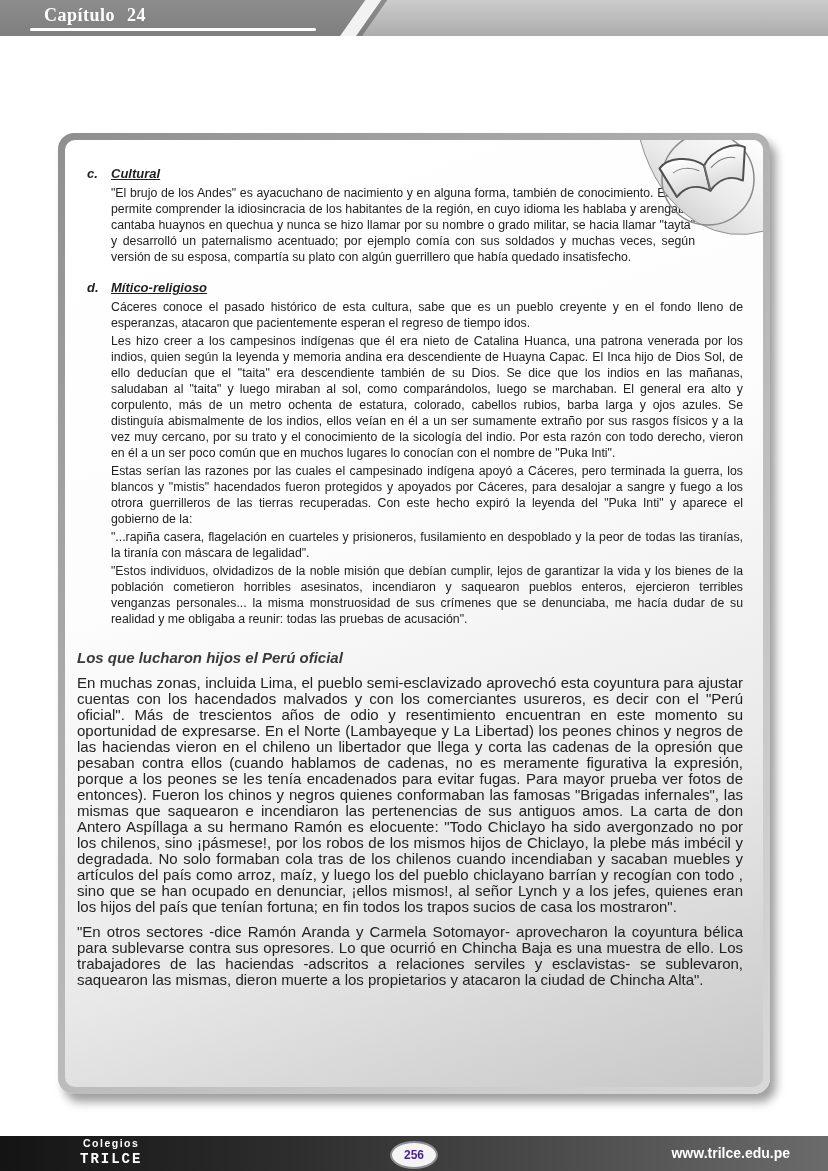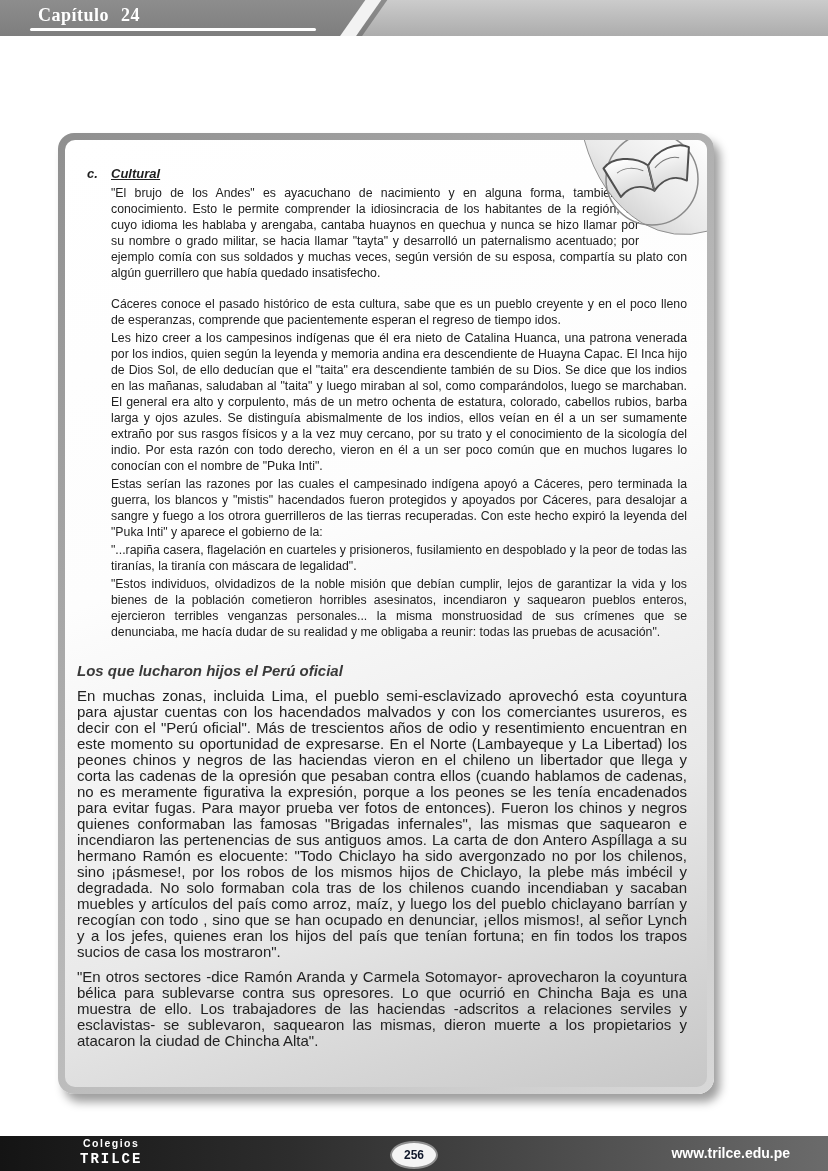--- a/index.html
+++ b/index.html
@@ -18,32 +18,32 @@
   .header-slash {
     position:absolute; top:-4px; left:352px; width:16px; height:46px;
     background:#f2f2f2; transform:skewX(-35deg);
   }
   .header-light {
     position:absolute; top:-4px; left:374px; width:640px; height:46px;
     background:linear-gradient(180deg,#cfcfcf 0%,#a7a7a7 100%);
     transform:skewX(-35deg);
   }
   .header-title {
-    position:absolute; left:38px; top:5px;
+    position:absolute; left:44px; top:5px;
     font-family:"Liberation Serif", serif; font-weight:bold;
     font-size:18px; color:#ffffff; word-spacing:7px; letter-spacing:0.5px;
   }
   .header-rule {
     position:absolute; left:30px; top:28px; width:286px; height:3px;
     background:#ffffff; border-radius:2px;
   }
 
   
   .page-box {
-    position:absolute; left:58px; top:133px; width:656px; height:961px;
+    position:absolute; left:58px; top:133px; width:712px; height:961px;
     box-sizing:border-box; padding:7px; border-radius:16px;
     background:linear-gradient(135deg,#8f8f8f 0%,#b3b3b3 45%,#d8d8d8 100%);
     box-shadow:6px 8px 10px rgba(0,0,0,0.38);
   }
   .page-inner {
     width:100%; height:100%; box-sizing:border-box; border-radius:10px;
     background:linear-gradient(160deg,#ffffff 0%,#fdfdfd 40%,#e9e9e9 72%,#c7c7c7 100%);
     overflow:hidden; position:relative;
     padding:26px 20px 0 12px;
   }
@@ -84,21 +84,21 @@
   .brand-line1 { font-size:10.5px; font-weight:bold; letter-spacing:1.5px; line-height:11px; }
   .brand-line2 {
     font-family:Liberation Mono, monospace; font-weight:bold;
     font-size:14px; letter-spacing:2px; line-height:20px;
   }
   .page-oval {
     position:absolute; left:50%; top:5px; transform:translateX(-50%);
     width:44px; height:24px; border-radius:50%;
     background:#f4f4f4; border:2px solid #8f8f8f;
     display:flex; align-items:center; justify-content:center;
-    font-size:12px; font-weight:bold; color:#0f172a;
+    font-size:12px; font-weight:bold; color:#4c1d95;
   }
   .website {
     position:absolute; right:38px; top:9px;
     color:#ffffff; font-size:14px; font-weight:bold;
   }
 </style>
 </head>
 <body>
 
 <div class="header">
@@ -142,22 +142,25 @@
       <div class="sec-head">
         <span class="letter">c.</span><span class="sec-title">Cultural</span>
       </div>
       <div class="sec-body">
         <span class="book-spacer"></span>
         <p>"El brujo de los Andes" es ayacuchano de nacimiento y en alguna forma, también de conocimiento. Esto le permite comprender la idiosincracia de los habitantes de la región, en cuyo idioma les hablaba y arengaba, cantaba huaynos en quechua y nunca se hizo llamar por su nombre o grado militar, se hacia llamar "tayta" y desarrolló un paternalismo acentuado; por ejemplo comía con sus soldados y muchas veces, según versión de su esposa, compartía su plato con algún guerrillero que había quedado insatisfecho.</p>
       </div>
     </div>
 
     <div class="section">
+      <div class="sec-head">
+        <span class="letter">d.</span><span class="sec-title">Mítico-religioso</span>
+      </div>
       <div class="sec-body">
-        <p>Cáceres conoce el pasado histórico de esta cultura, sabe que es un pueblo creyente y en el poco lleno de esperanzas, comprende que pacientemente esperan el regreso de tiempo idos.</p>
+        <p>Cáceres conoce el pasado histórico de esta cultura, sabe que es un pueblo creyente y en el fondo lleno de esperanzas, atacaron que pacientemente esperan el regreso de tiempo idos.</p>
         <p>Les hizo creer a los campesinos indígenas que él era nieto de Catalina Huanca, una patrona venerada por los indios, quien según la leyenda y memoria andina era descendiente de Huayna Capac. El Inca hijo de Dios Sol, de ello deducían que el "taita" era descendiente también de su Dios. Se dice que los indios en las mañanas, saludaban al "taita" y luego miraban al sol, como comparándolos, luego se marchaban. El general era alto y corpulento, más de un metro ochenta de estatura, colorado, cabellos rubios, barba larga y ojos azules. Se distinguía abismalmente de los indios, ellos veían en él a un ser sumamente extraño por sus rasgos físicos y a la vez muy cercano, por su trato y el conocimiento de la sicología del indio. Por esta razón con todo derecho, vieron en él a un ser poco común que en muchos lugares lo conocían con el nombre de "Puka Inti".</p>
         <p>Estas serían las razones por las cuales el campesinado indígena apoyó a Cáceres, pero terminada la guerra, los blancos y "mistis" hacendados fueron protegidos y apoyados por Cáceres, para desalojar a sangre y fuego a los otrora guerrilleros de las tierras recuperadas. Con este hecho expiró la leyenda del "Puka Inti" y aparece el gobierno de la:</p>
         <p>"...rapiña casera, flagelación en cuarteles y prisioneros, fusilamiento en despoblado y la peor de todas las tiranías, la tiranía con máscara de legalidad".</p>
         <p>"Estos individuos, olvidadizos de la noble misión que debían cumplir, lejos de garantizar la vida y los bienes de la población cometieron horribles asesinatos, incendiaron y saquearon pueblos enteros, ejercieron terribles venganzas personales... la misma monstruosidad de sus crímenes que se denunciaba, me hacía dudar de su realidad y me obligaba a reunir: todas las pruebas de acusación".</p>
       </div>
     </div>
 
     <div class="subsection">
       <div class="subsection-title">Los que lucharon hijos el Perú oficial</div>
       <p>En muchas zonas, incluida Lima, el pueblo semi-esclavizado aprovechó esta coyuntura para ajustar cuentas con los hacendados malvados y con los comerciantes usureros, es decir con el "Perú oficial". Más de trescientos años de odio y resentimiento encuentran en este momento su oportunidad de expresarse. En el Norte (Lambayeque y La Libertad) los peones chinos y negros de las haciendas vieron en el chileno un libertador que llega y corta las cadenas de la opresión que pesaban contra ellos (cuando hablamos de cadenas, no es meramente figurativa la expresión, porque a los peones se les tenía encadenados para evitar fugas. Para mayor prueba ver fotos de entonces). Fueron los chinos y negros quienes conformaban las famosas "Brigadas infernales", las mismas que saquearon e incendiaron las pertenencias de sus antiguos amos. La carta de don Antero Aspíllaga a su hermano Ramón es elocuente: "Todo Chiclayo ha sido avergonzado no por los chilenos, sino ¡pásmese!, por los robos de los mismos hijos de Chiclayo, la plebe más imbécil y degradada. No solo formaban cola tras de los chilenos cuando incendiaban y sacaban muebles y artículos del país como arroz, maíz, y luego los del pueblo chiclayano barrían y recogían con todo , sino que se han ocupado en denunciar, ¡ellos mismos!, al señor Lynch y a los jefes, quienes eran los hijos del país que tenían fortuna; en fin todos los trapos sucios de casa los mostraron".</p>

